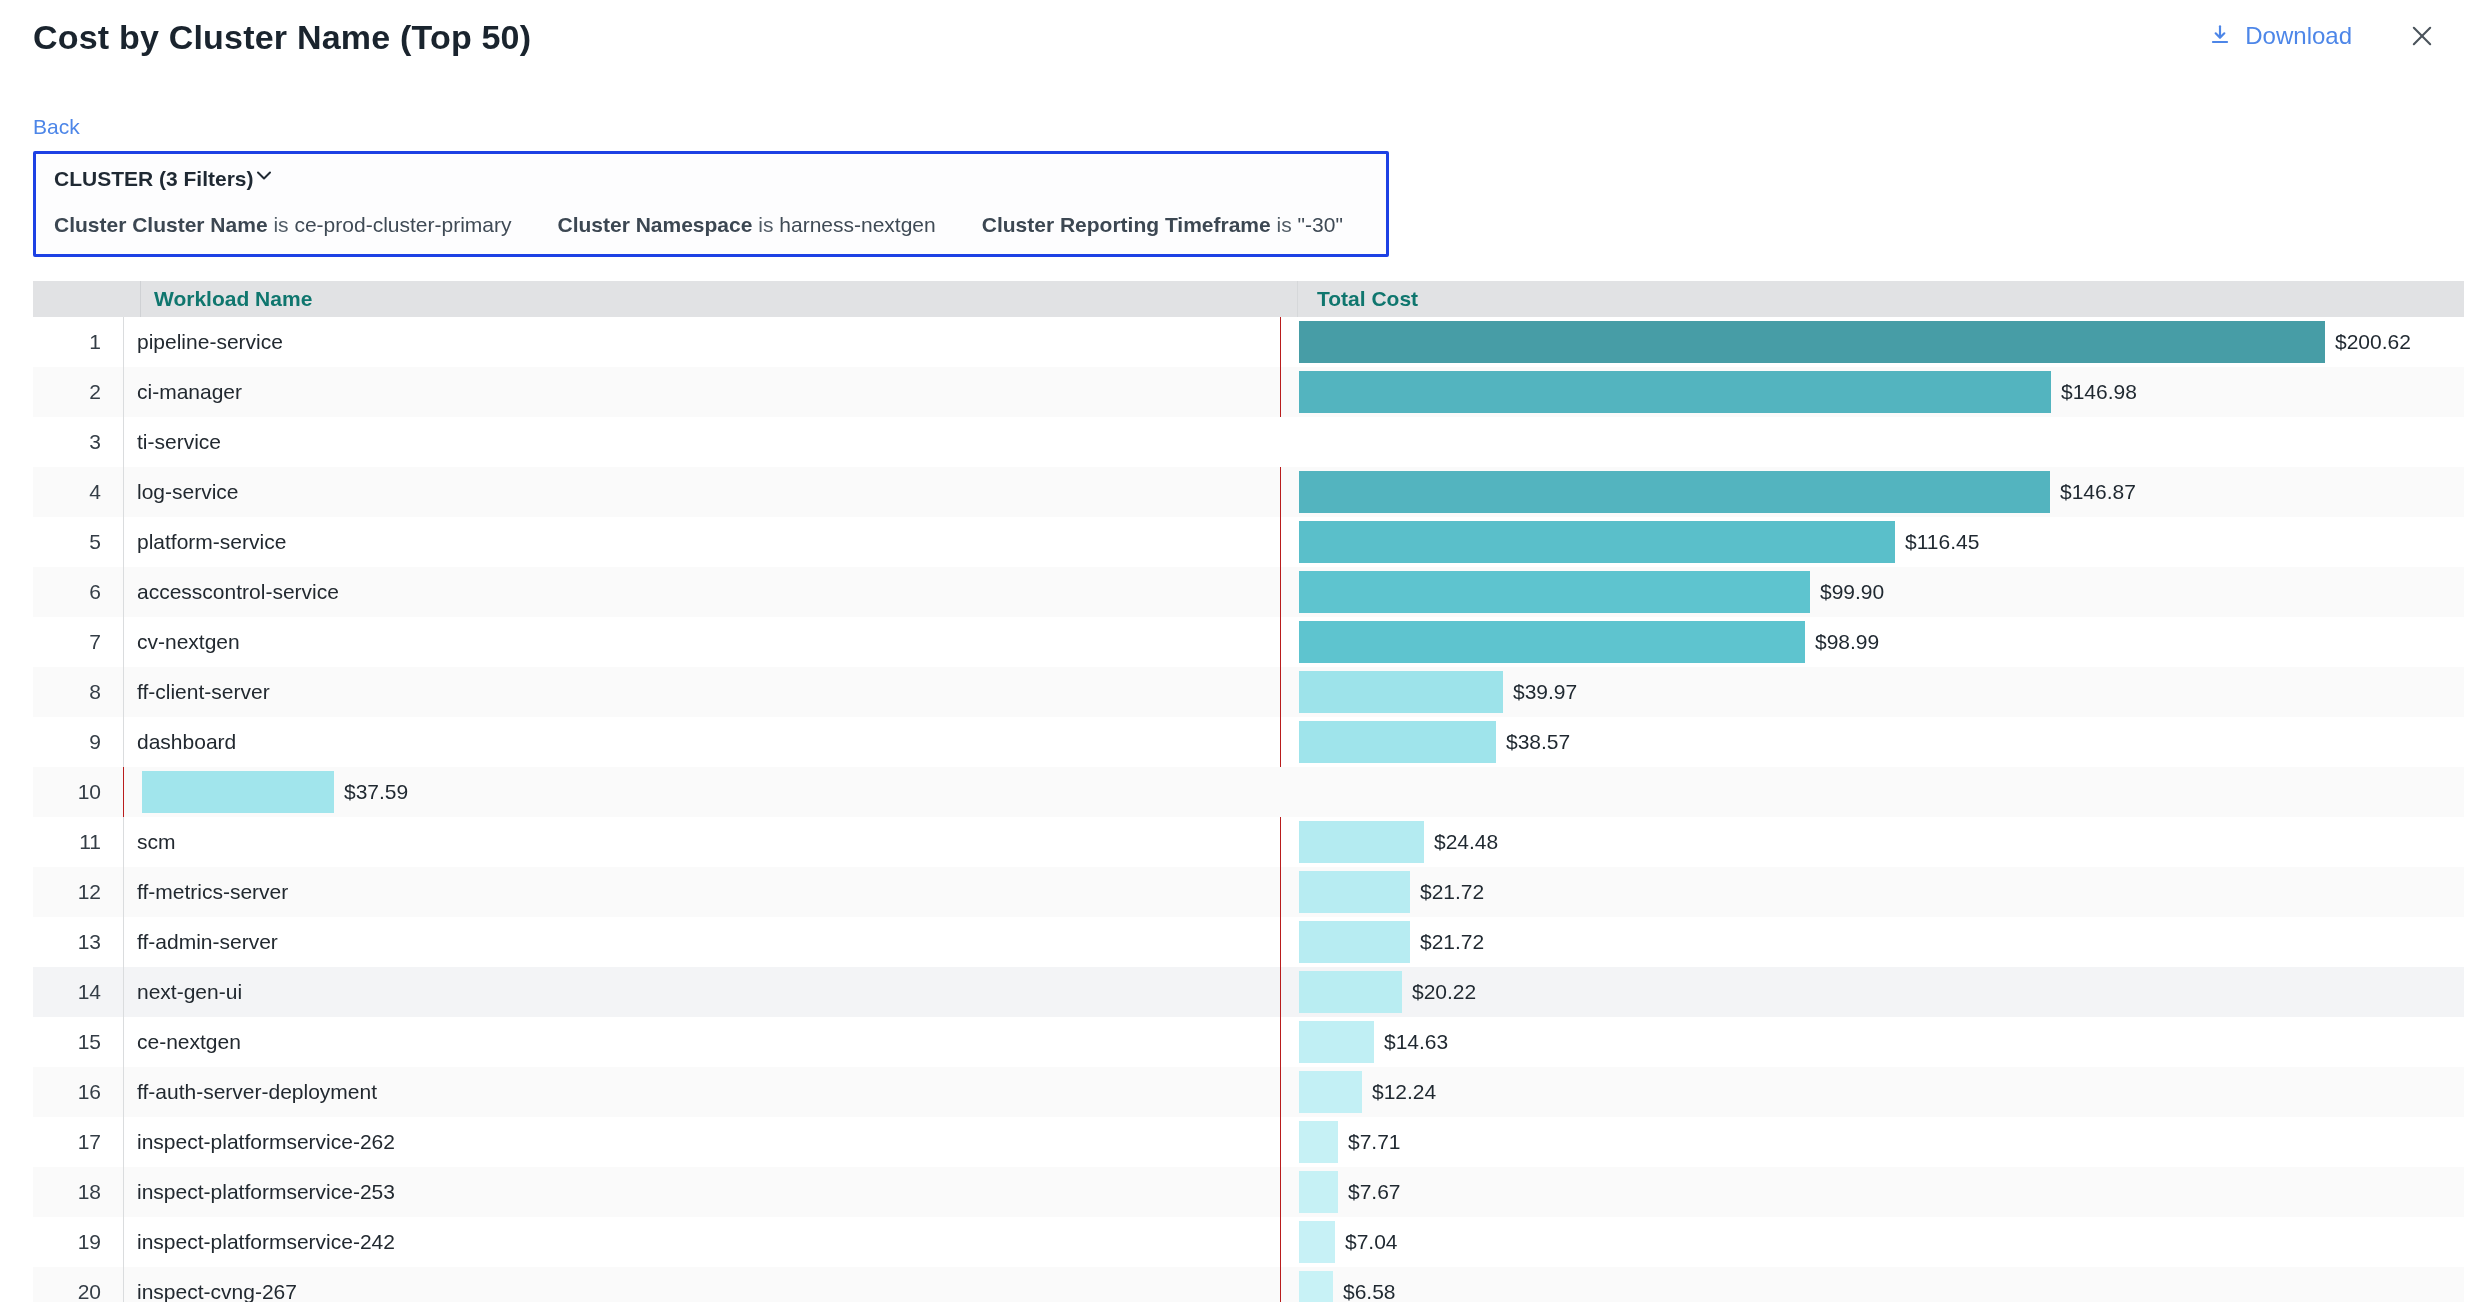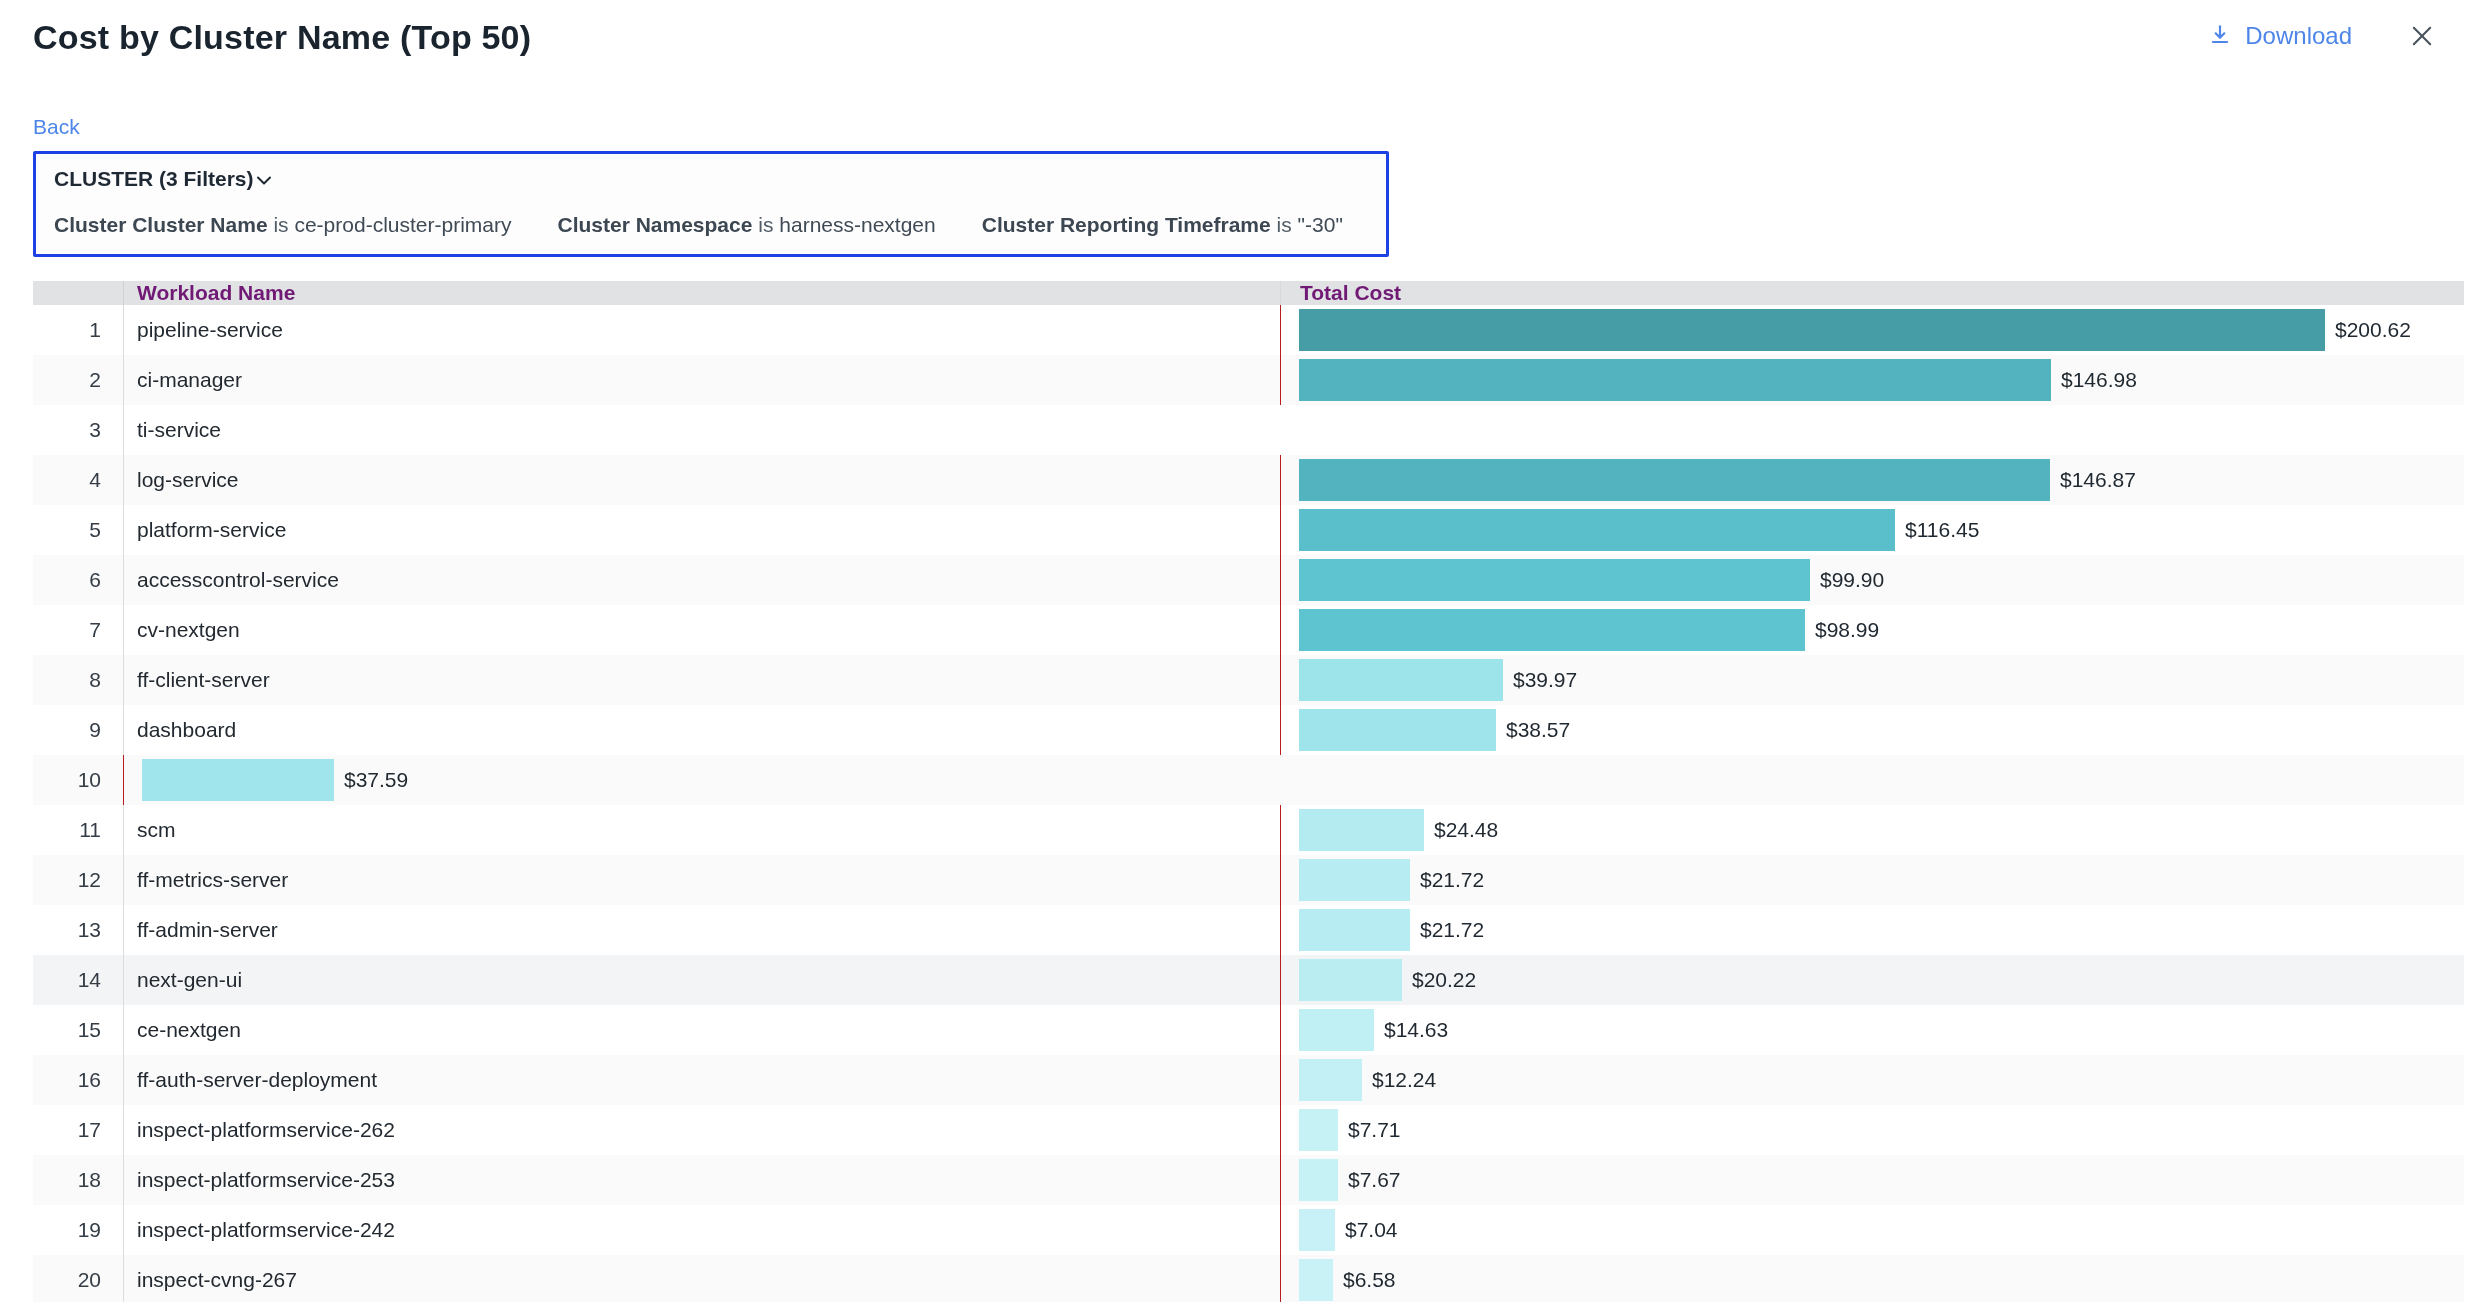--- a/index.html
+++ b/index.html
@@ -19,32 +19,32 @@
   .download { display: flex; align-items: center; gap: 12px; color: #4d86e8; font-size: 24px; font-weight: 500; cursor: pointer; }
   .close-btn { cursor: pointer; display: flex; align-items: center; }
 
   
   .back { display: inline-block; margin-top: 58px; color: #4d86e8; font-size: 21px; cursor: pointer; }
   .filterbox {
     margin-top: 12px; width: 1356px;
     border: 3px solid #1d41e4; border-radius: 2px;
     background: #fdfdfe; padding: 13px 18px 17px;
   }
-  .filter-head { display: flex; align-items: center; gap: 2px; font-size: 21px; font-weight: 700; color: #1f2933; cursor: pointer; }
+  .filter-head { display: flex; align-items: flex-start; gap: 2px; font-size: 21px; font-weight: 700; color: #1f2933; cursor: pointer; }
   .filter-items { margin-top: 22px; display: flex; gap: 46px; font-size: 21px; color: #3f4a55; white-space: nowrap; }
   .f-field { font-weight: 700; color: #3c4752; }
   .f-op { font-weight: 400; color: #515c66; }
   .f-val { font-weight: 400; color: #3f4a55; }
 
   
   .table { margin-top: 24px; width: 2431px; }
   .thead, .trow { display: grid; grid-template-columns: 90px 1157px 1184px; }
   .thead {
-    height: 24px; background: #e1e2e4; align-items: center;
-    font-size: 21px; font-weight: 700; color: #701a75;
+    height: 36px; background: #e1e2e4; align-items: center;
+    font-size: 21px; font-weight: 700; color: #0f766e; padding-left: 17px;
   }
   .thead .hc { height: 100%; display: flex; align-items: center; }
   .thead .hc2 { padding-left: 13px; border-left: 1px solid #cfd1d4; }
   .thead .hc3 { padding-left: 19px; border-left: 1px solid #d6d8da; }
   .trow { height: 50px; align-items: center; font-size: 21px; background: #ffffff; }
   .trow.even { background: #fafafa; }
   .trow.highlight { background: #f3f4f6; }
   .rank { text-align: right; padding-right: 22px; color: #343d46; }
   .name-cell { height: 100%; display: flex; align-items: center; padding-left: 13px; border-left: 1px solid #dadcde; color: #222930; text-align: right; }
   .cost-cell { height: 100%; display: flex; align-items: center; padding-left: 18px; border-left: 1px solid #b91c1c; }

